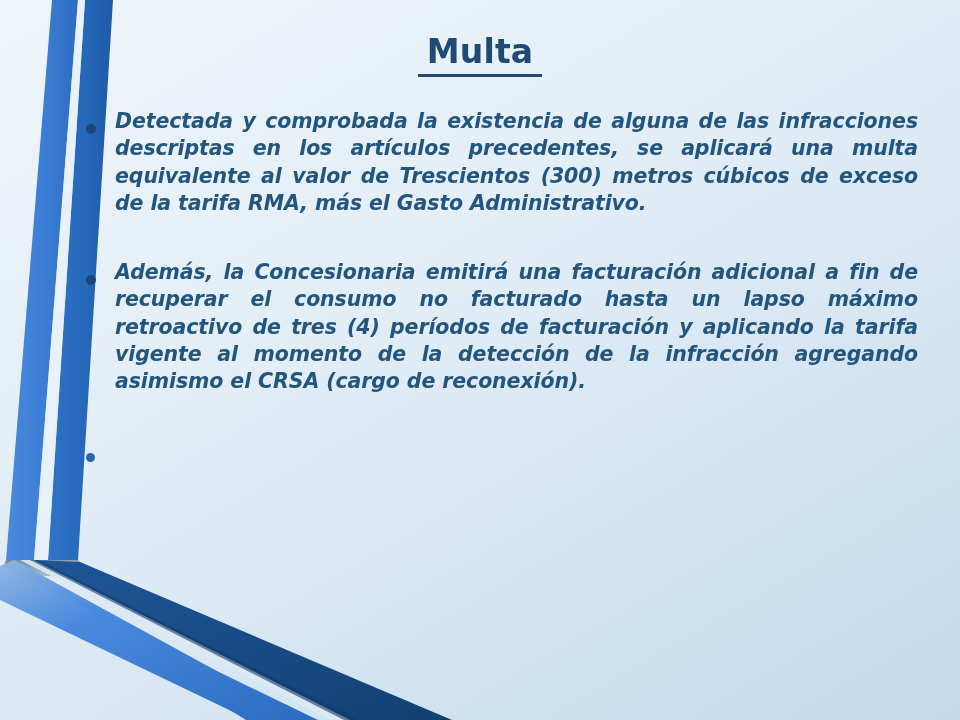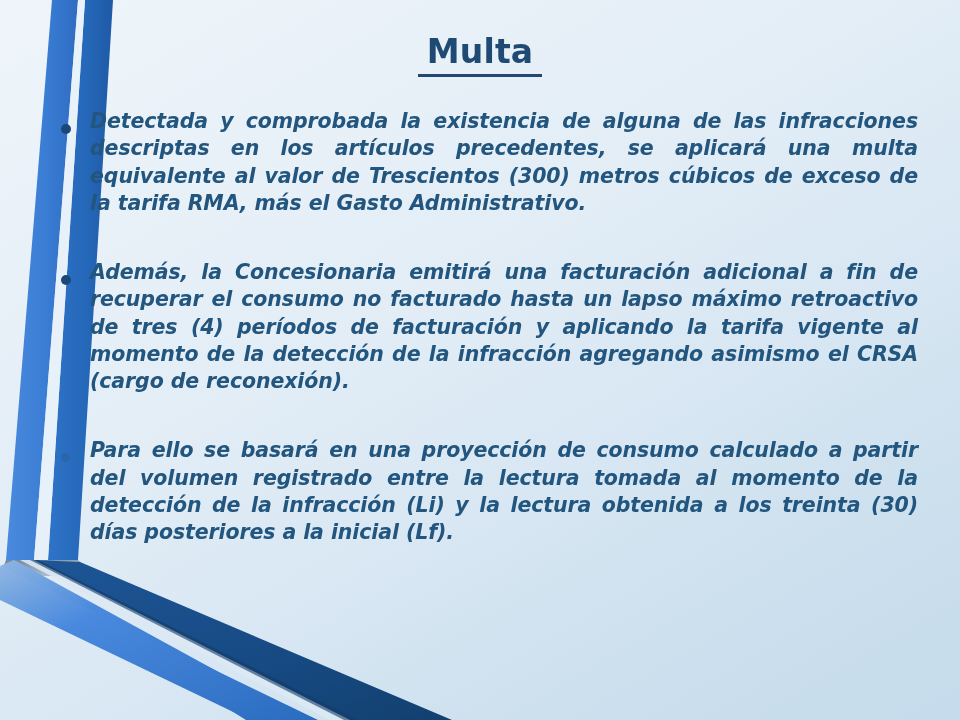--- a/index.html
+++ b/index.html
@@ -63,20 +63,21 @@
     position: absolute;
     left: 0;
     top: 108px;
     width: 960px;
   }
   .bullet-item {
     position: relative;
     padding-left: 90px;
     padding-right: 42px;
     margin-bottom: 42px;
+    margin-left: 25px;
   }
   .bullet-dot {
     position: absolute;
     left: 61px;
     top: 16px;
     width: 9px;
     height: 9px;
     border-radius: 50%;
     background: #2a66ab;
   }
@@ -165,18 +166,17 @@
       <div class="bullet-text">Detectada y comprobada la existencia de alguna de las infracciones descriptas en los artículos precedentes, se aplicará una multa equivalente al valor de Trescientos (300) metros cúbicos de exceso de la tarifa RMA, más el Gasto Administrativo.</div>
     </div>
 
     <div class="bullet-item on-stripe">
       <span class="bullet-dot"></span>
       <div class="bullet-text">Además, la Concesionaria emitirá una facturación adicional a fin de recuperar el consumo no facturado hasta un lapso máximo retroactivo de tres (4) períodos de facturación y aplicando la tarifa vigente al momento de la detección de la infracción agregando asimismo el CRSA (cargo de reconexión).</div>
     </div>
 
     <div class="bullet-item">
       <span class="bullet-dot"></span>
-      <div class="bullet-text">Para ello se basará en una proyección de consumo calculado a partir del volumen registrado entre la lectura tomada al momento de la detección de la infracción (Li) y la lectura obtenida a los treinta (30) días posteriores a la inicial (Lf).</div>
     </div>
 
   </div>
 
 </div>
 
 </body></html>

